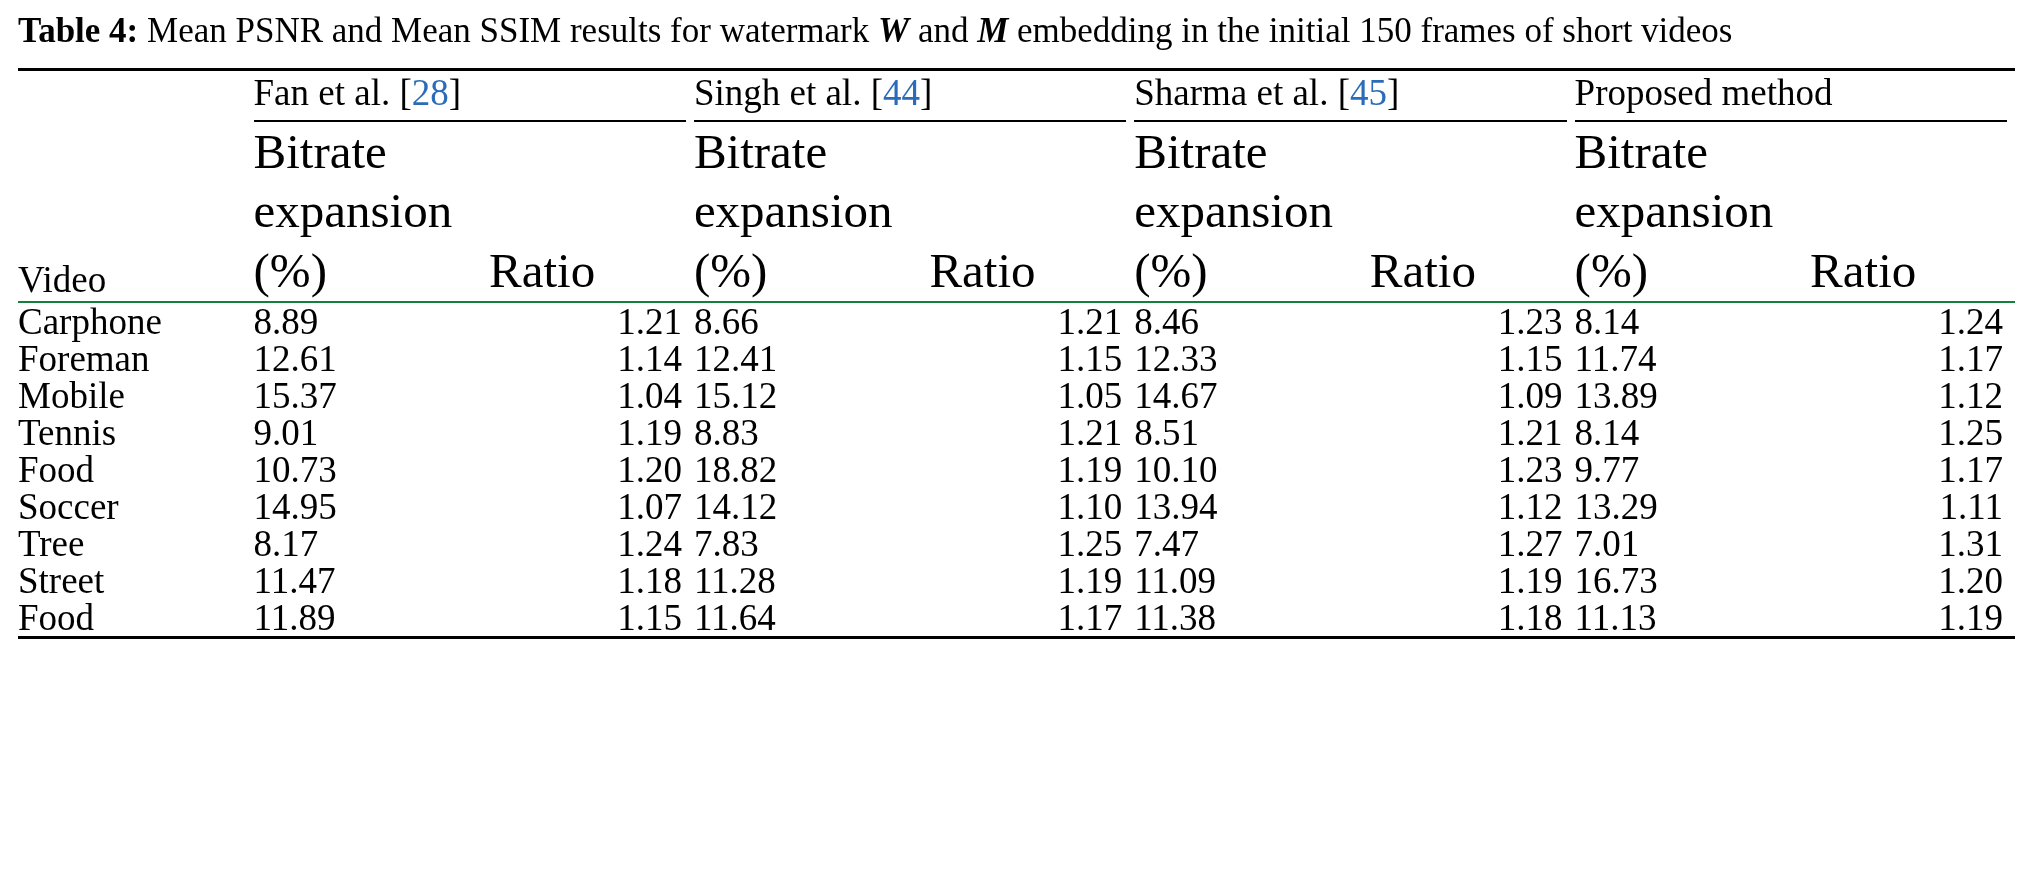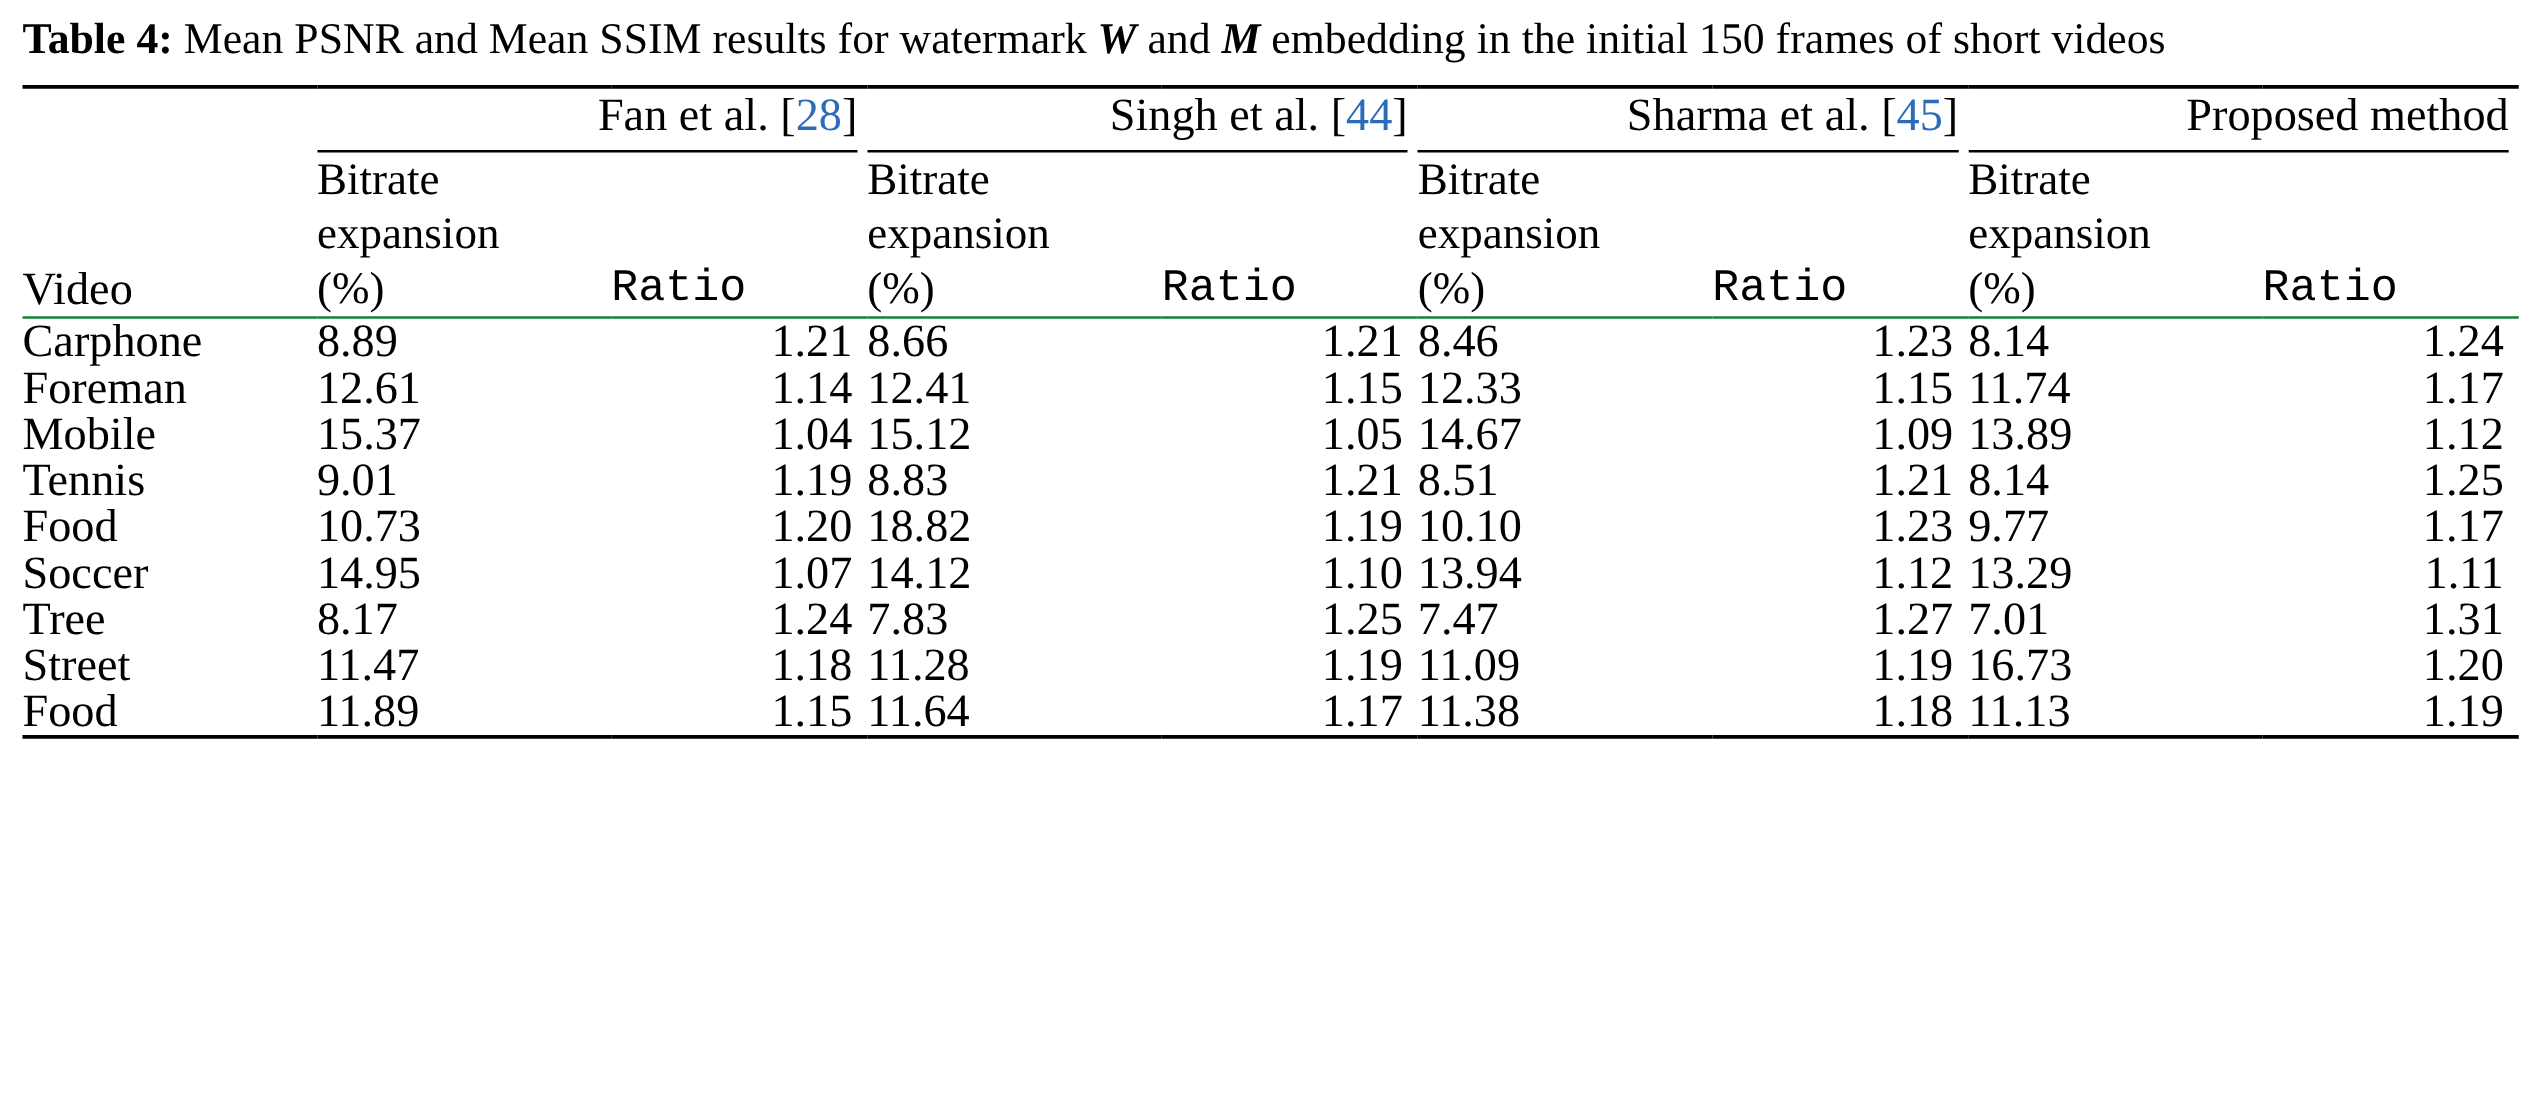--- a/index.html
+++ b/index.html
@@ -53,43 +53,42 @@
     border-top: 3px solid #000;
   }
   
   .grp-row td {
     padding-top: 8px;
     padding-bottom: 4px;
     font-size: 37px;
   }
   .grp-label {
     display: block;
-    text-align: right;
+    text-align: left;
     border-bottom: 2px solid #000;
     padding-bottom: 6px;
     margin-right: 8px;
   }
   .ref {
     color: #2b6cb8;
   }
   
   .sub-row td {
     padding-top: 10px;
     padding-bottom: 10px;
-    font-size: 36px;
+    font-size: 49px;
     vertical-align: top;
     line-height: 1.22;
   }
   .sub-bitrate {
     text-align: left;
   }
   .sub-ratio {
     text-align: right;
     padding-right: 12px;
-    font-family: Liberation Mono, monospace;
   }
   .video-head {
     font-size: 37px;
     vertical-align: top;
     padding-top: 8px;
     font-family: Liberation Serif, serif;
   }
   
   .body-row td {
     font-size: 37px;

